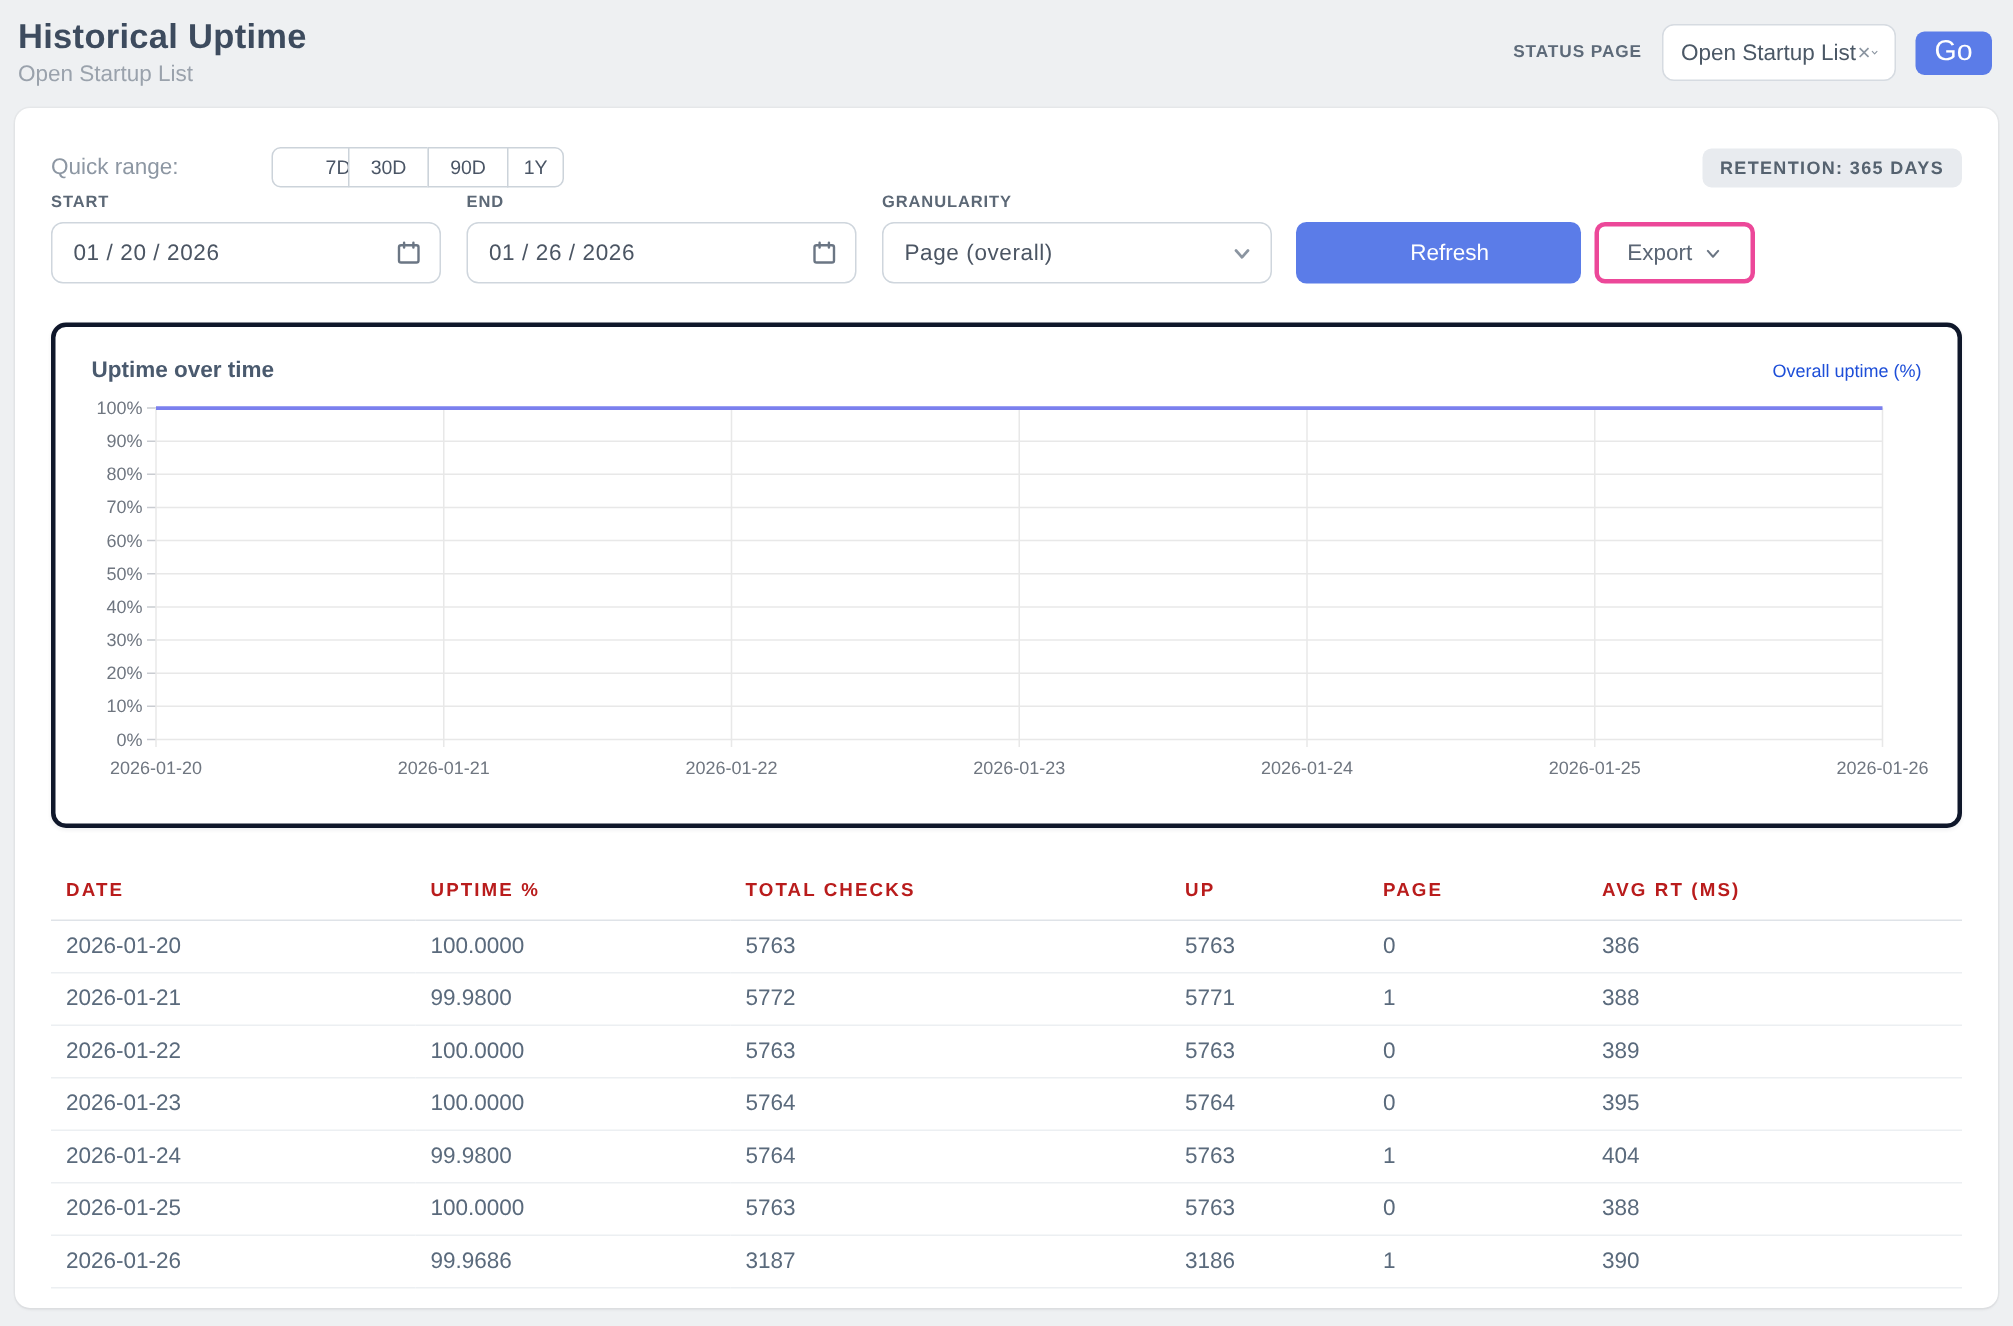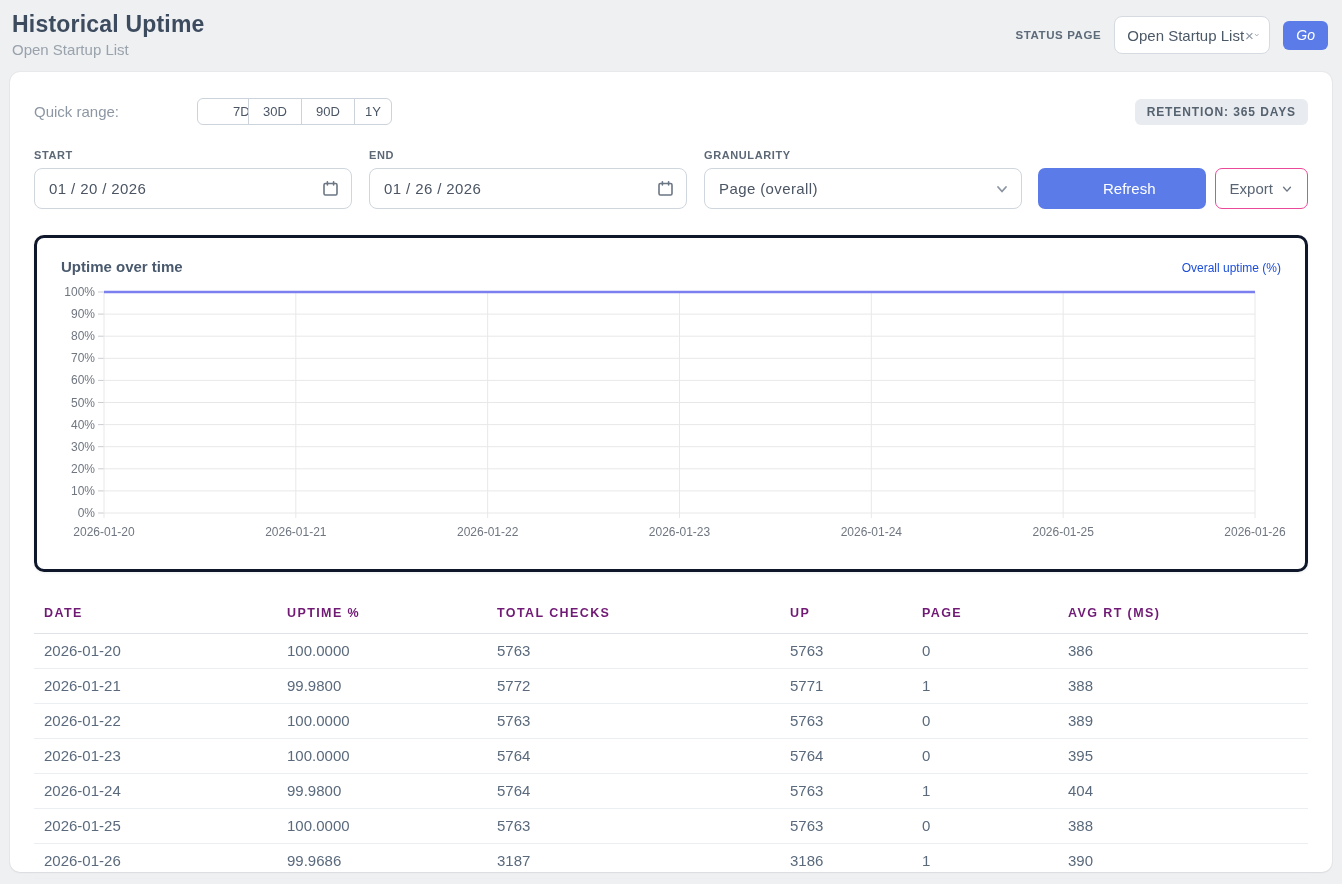--- a/index.html
+++ b/index.html
@@ -22,83 +22,83 @@
   .status-label { font-size:11.5px; color:#5d6a79; letter-spacing:.6px; font-weight:600;padding-left:45px; }
   .sp-select {
     width:156px; height:38px; background:#fff; border:1px solid #d6dbe1; border-radius:8px;
     display:flex; align-items:center; padding:0 10px 0 12px; cursor:pointer;
   }
   .sp-select .val { font-size:15px; color:#4b5866; white-space:nowrap; }
   .sp-select .clear-x { font-size:15px; color:#8b95a1; margin-left:1px; }
   .sp-select svg { margin-left:auto; }
   .btn-go {
     height:29px; padding:0 13px; background:#5b7ce8; color:#fff; border:none;
-    border-radius:6px; font-size:14px; font-family:inherit; cursor:pointer;font-style:italic;
+    border-radius:6px; font-size:19px; font-family:inherit; cursor:pointer;
   }
 
   
   .card-outer {
     margin:0 10px; background:#fff; border-radius:10px;
     box-shadow:0 1px 2px rgba(16,24,40,.06), 0 0 0 1px rgba(16,24,40,.03);
     padding:26px 24px 20px; height:800px;
   }
 
   
   .qr-row { display:flex; align-items:center;gap:48px; }
   .qr-label { font-size:15px; color:#8d97a3; margin-right:14px; }
   .segmented { display:flex; }
   .seg-btn {
     background:#fff; border:1px solid #ccd3da; color:#4a5565; font-size:13px;
     font-family:inherit; padding:0; width:54px; height:27px; margin-left:-1px;
     cursor:pointer; text-align:center;
   }
-  .seg-btn:first-child { border-radius:6px 0 0 6px; margin-left:16px; width:52px;padding-left:35px; }
+  .seg-btn:first-child { border-radius:6px 0 0 6px; margin-left:0; width:52px;padding-left:35px; }
   .seg-btn:last-child { border-radius:0 6px 6px 0; width:38px; }
   .badge {
     margin-left:auto; background:#e8ebef; color:#55626f; font-size:12px; font-weight:600;
     letter-spacing:.9px; padding:6px 12px; border-radius:6px;
   }
 
   
-  .filters-row { display:flex; align-items:flex-end; margin-top:24px; }
+  .filters-row { display:flex; align-items:flex-end; margin-top:4px; }
   .field { display:flex; flex-direction:column; }
   .field label {
     font-size:11px; color:#5c6876; letter-spacing:.6px; font-weight:600; margin-bottom:7px;
   }
   .input {
-    width:318px; height:41px; background:#fff; border:1px solid #cfd6dd; border-radius:8px;
+    width:260px; height:41px; background:#fff; border:1px solid #cfd6dd; border-radius:8px;
     display:flex; align-items:center; padding:0 12px 0 14px; font-size:15px; color:#4b5563;
     cursor:pointer;
   }
   .input .val { letter-spacing:.4px; }
   .input svg { margin-left:auto; }
   .gap17 { margin-left:17px; }
   .btn-refresh {
     margin-left:16px; width:190px; height:41px; background:#5b7ce8; color:#fff; border:none;
     border-radius:7px; font-size:15px; font-family:inherit; cursor:pointer;padding-left:15px;
   }
   .btn-export {
-    margin-left:9px; width:107px; height:41px; background:#fff; border:1px solid #ec4899;
+    margin-left:9px; width:107px; height:41px; background:#fff; border:3px solid #ec4899;
     border-radius:7px; font-size:15px; color:#5a6574; font-family:inherit; cursor:pointer;
     display:flex; align-items:center; justify-content:center; gap:8px;
   }
 
   
   .chart-card {
     margin-top:26px; border:3px solid #0f172a; border-radius:10px;
     box-shadow:0 1px 3px rgba(16,24,40,.07); padding:20px 24px 16px; height:337px;
   }
   .chart-head { display:flex; justify-content:space-between; align-items:baseline; margin-bottom:9px; }
   .chart-title { font-size:15px; font-weight:700; color:#4a5a6e; }
   .chart-legend { font-size:12px; color:#1d4ed8; }
 
   
   .uptime-table { width:100%; border-collapse:collapse; margin-top:24px; }
   .uptime-table th {
-    text-align:left; font-size:12.5px; font-weight:700; color:#701a75; letter-spacing:1.4px;
+    text-align:left; font-size:12.5px; font-weight:700; color:#b91c1c; letter-spacing:1.4px;
     padding:10px 10px 13px; border-bottom:1px solid #dfe3e8;
   }
   .uptime-table td {
     font-size:15px; color:#5a6a7c; padding:8px 10px 9px; border-bottom:1px solid #eceff2;
   }
   .icon-stroke { stroke:#6b7684; stroke-width:1.6; fill:none; stroke-linecap:round; stroke-linejoin:round; }
   .icon-stroke-light { stroke:#8b95a1; stroke-width:1.8; fill:none; stroke-linecap:round; stroke-linejoin:round; }
 </style>
 </head>
 <body>

